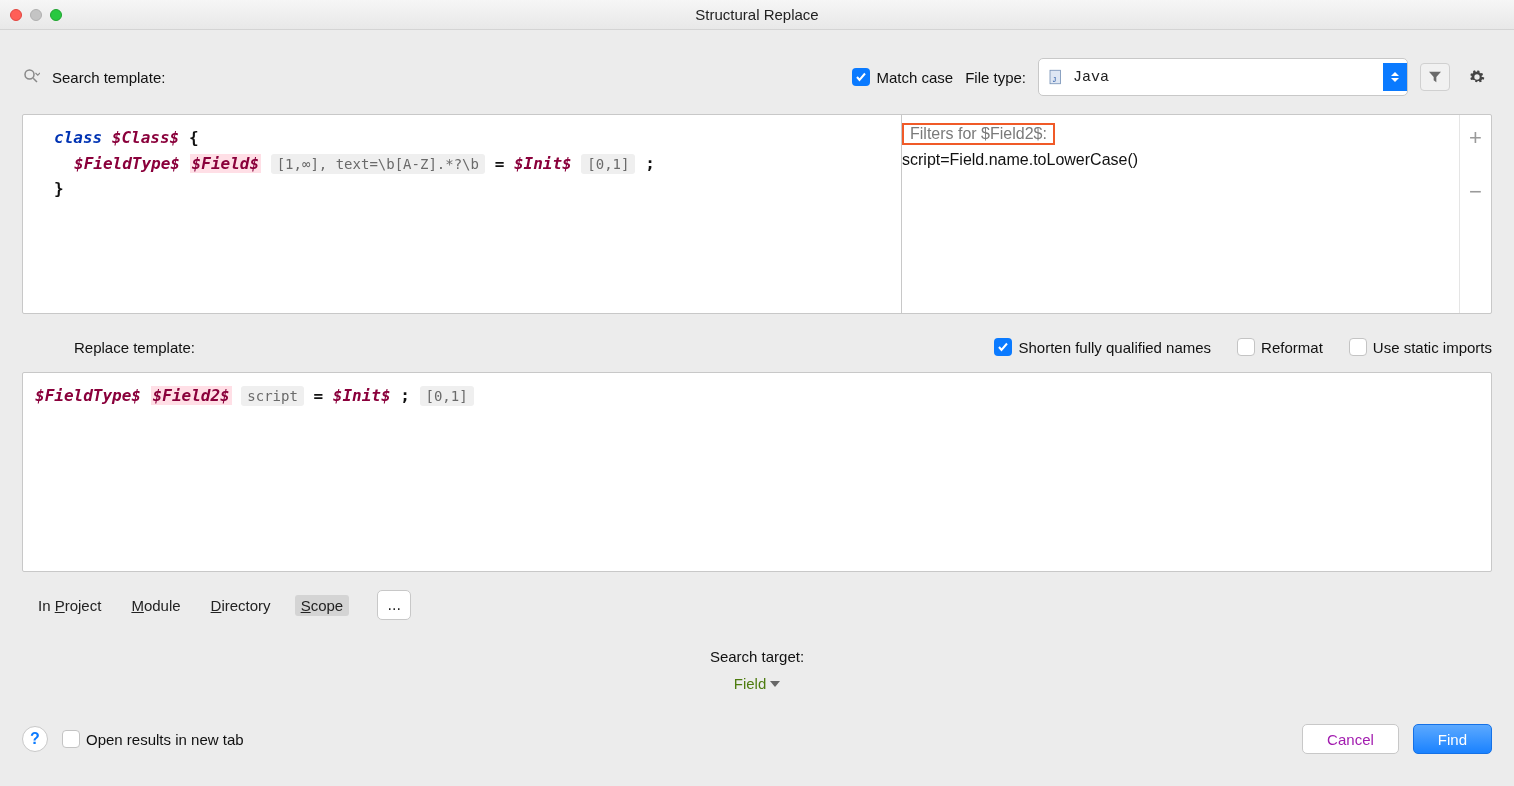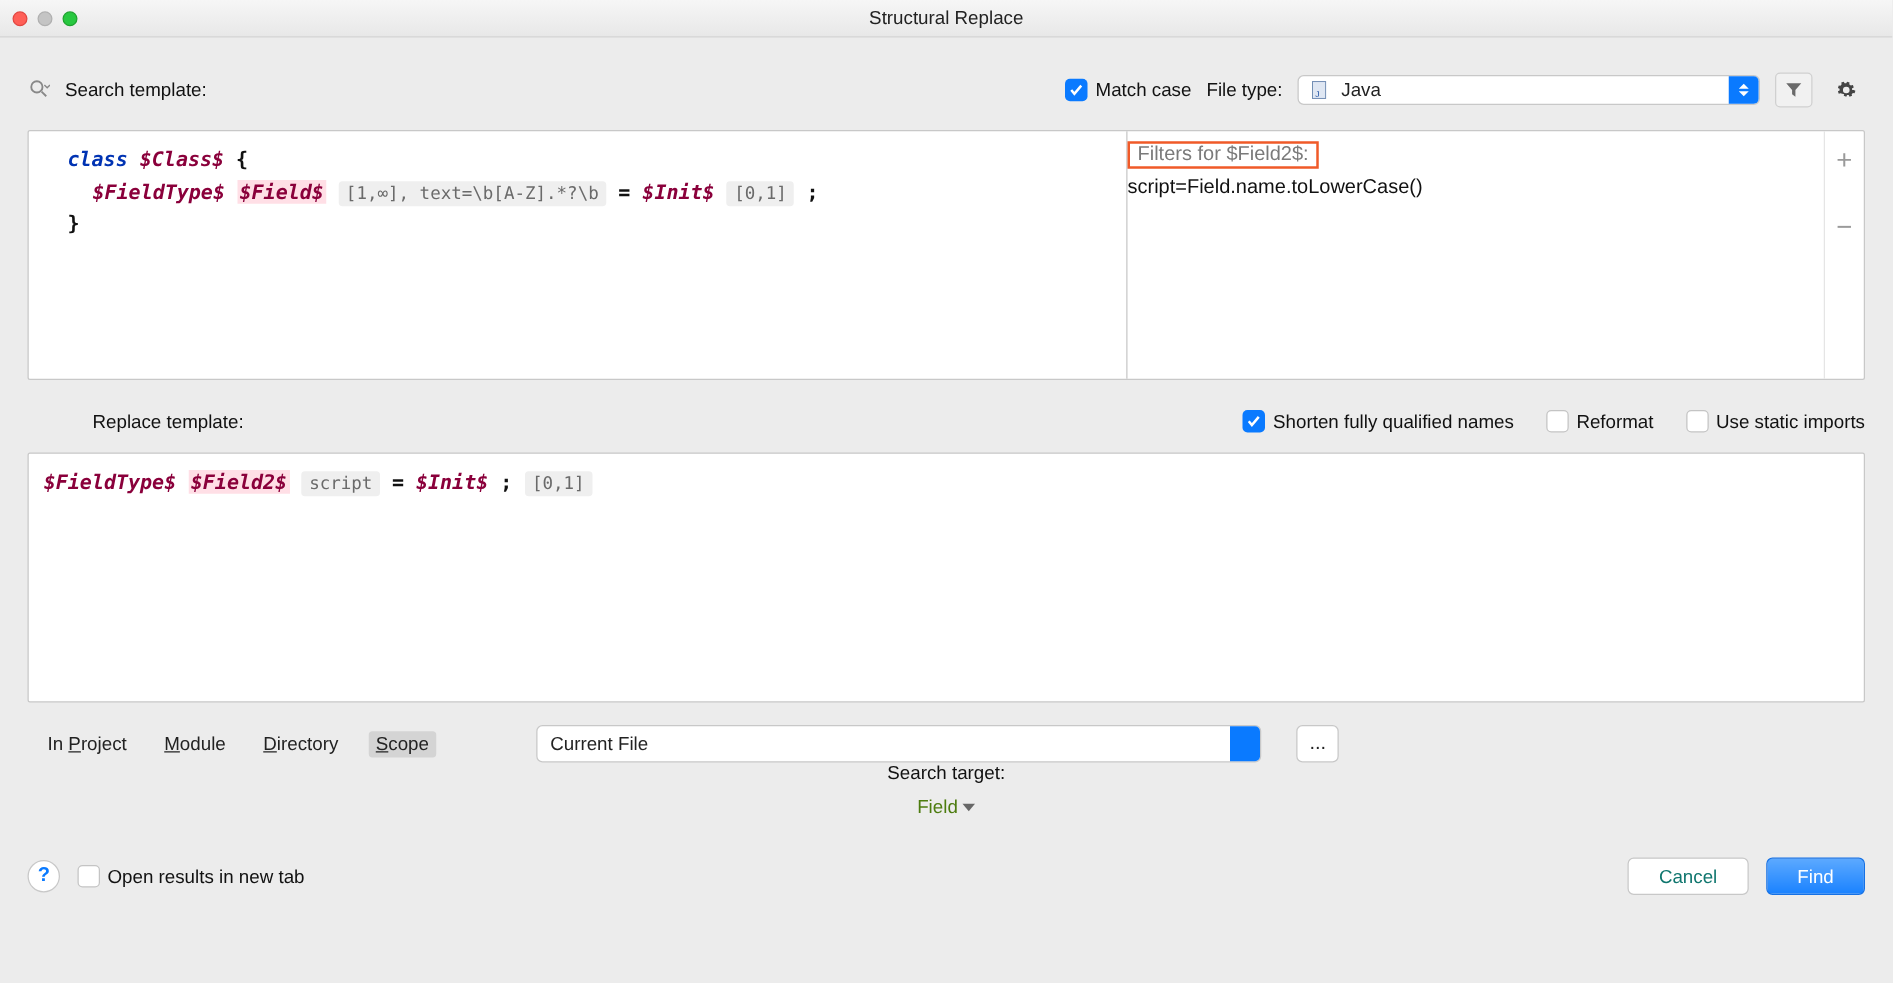--- a/index.html
+++ b/index.html
@@ -48,23 +48,24 @@
 }
 .checkbox.checked { background: #0a7aff; }
 .checkbox.checked svg { width: 12px; height: 12px; }
 .checkbox.unchecked { background: #fff; border: 1px solid #c4c4c4; }
 
 .filetype {
   display: flex; align-items: center; gap: 12px;
 }
 .select {
   display: flex; align-items: center; background: #fff;
-  border: 1px solid #c8c8c8; border-radius: 5px; height: 24px;
+  border: 1px solid #c8c8c8; border-radius: 5px; height: 38px;
   min-width: 370px; padding-left: 8px;
   overflow: hidden;
+  font-family: Liberation Mono, monospace;
 }
 .select .sel-icon { width: 18px; display: flex; align-items: center; justify-content: center; }
 .select .sel-text { flex: 1; padding-left: 8px; font-size: 15px; }
 .select .sel-handle {
   width: 24px; height: 28px; background: #0a7aff; display: flex;
   flex-direction: column; align-items: center; justify-content: center; gap: 2px;
 }
 .select .sel-handle .tri { width: 0; height: 0; border-left: 4px solid transparent; border-right: 4px solid transparent; }
 .select .sel-handle .tri.up { border-bottom: 4px solid #fff; }
 .select .sel-handle .tri.dn { border-top: 4px solid #fff; }
@@ -112,21 +113,21 @@
   display: flex; align-items: center; gap: 26px; margin-bottom: 16px; padding-left: 52px;
 }
 
 .editor-replace {
   background: #fff; border: 1px solid #c8c8c8; border-radius: 2px;
   height: 200px; padding: 10px 12px;
   font-family: "Menlo", monospace; font-size: 16px; line-height: 1.6;
   margin-bottom: 18px;
 }
 
-.scope-row { display: flex; align-items: center; gap: 20px; }
+.scope-row { display: flex; align-items: center; gap: 20px; margin-bottom: 28px; }
 .scope-tabs { display: flex; gap: 18px; font-size: 15px; padding-left: 10px; }
 .scope-tab { padding: 2px 6px; }
 .scope-tab.active { background: #d4d4d4; border-radius: 3px; }
 .mnemonic { text-decoration: underline; }
 
 .scope-select {
   display: flex; align-items: center; background: #fff; border: 1px solid #c8c8c8;
   border-radius: 5px; height: 30px; flex: 1; margin-left: 60px; padding-left: 10px;
   max-width: 580px; overflow: hidden;
 }
@@ -149,21 +150,21 @@
 .bottom-row { display: flex; align-items: center; gap: 14px; }
 .help-btn {
   width: 26px; height: 26px; border: 1px solid #c8c8c8; border-radius: 50%;
   display: flex; align-items: center; justify-content: center; color: #0a7aff;
   font-weight: bold; font-size: 16px; background: #fff;
 }
 .btn {
   height: 30px; padding: 0 24px; border-radius: 5px; font-size: 15px;
   display: inline-flex; align-items: center; justify-content: center;
 }
-.btn.default { background: #fff; border: 1px solid #c8c8c8; color: #0f766e; }
+.btn.default { background: #fff; border: 1px solid #c8c8c8; color: #a21caf; }
 .btn.primary { background: linear-gradient(#5ca9ff, #1a82ff); color: #fff; border: 1px solid #1571e6; }
 </style>
 </head>
 <body>
 
 <div class="titlebar">
   <div class="traffic-lights">
     <div class="dot red"></div>
     <div class="dot yellow"></div>
     <div class="dot green"></div>
@@ -291,27 +292,20 @@
     <span class="hint-chip">[0,1]</span>
   </div>
 
   <div class="scope-row">
     <div class="scope-tabs">
       <span class="scope-tab">In <span class="mnemonic">P</span>roject</span>
       <span class="scope-tab"><span class="mnemonic">M</span>odule</span>
       <span class="scope-tab"><span class="mnemonic">D</span>irectory</span>
       <span class="scope-tab active"><span class="mnemonic">S</span>cope</span>
     </div>
-    <div class="scope-select">
-      <span class="sel-text">Current File</span>
-      <span class="sel-handle blue">
-        <span class="tri up"></span>
-          <span class="tri dn"></span>
-      </span>
-    </div>
     <div class="more-btn">...</div>
   </div>
 
   <div class="target-row">
     <span class="label">Search target:</span>
     <span class="target-link">
       <span>Field</span>
       <span class="tri"></span>
     </span>
   </div>

